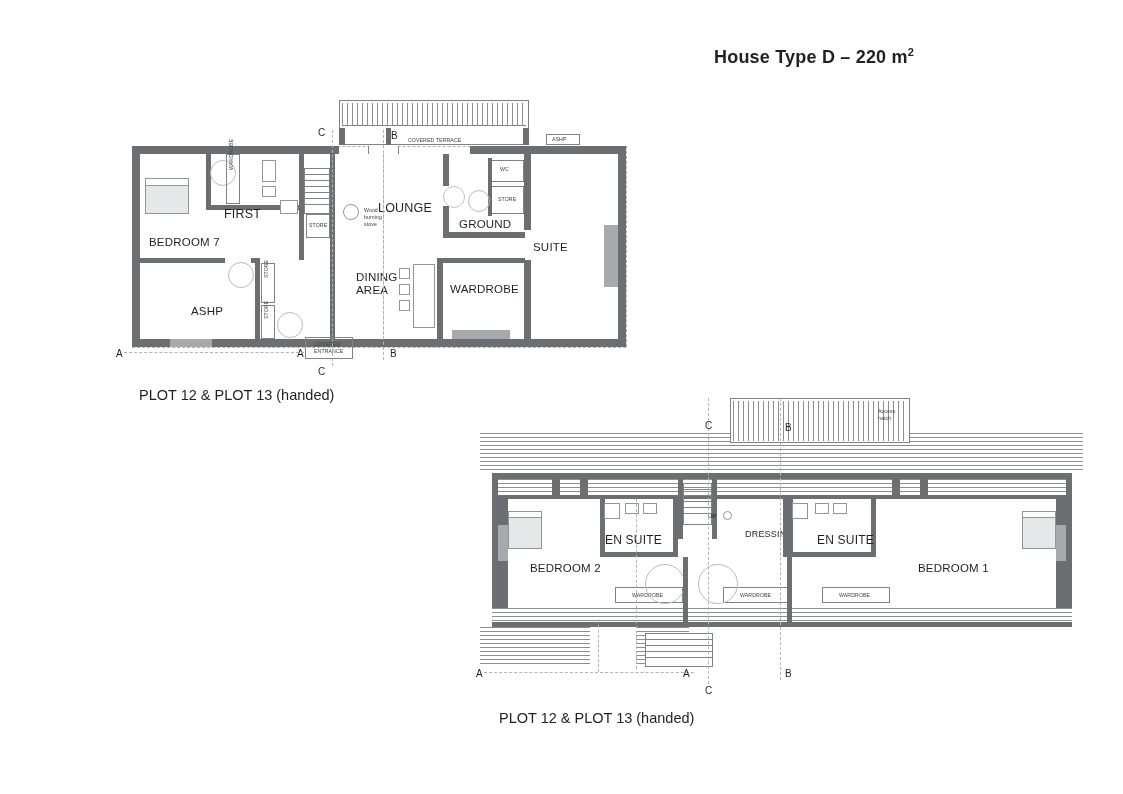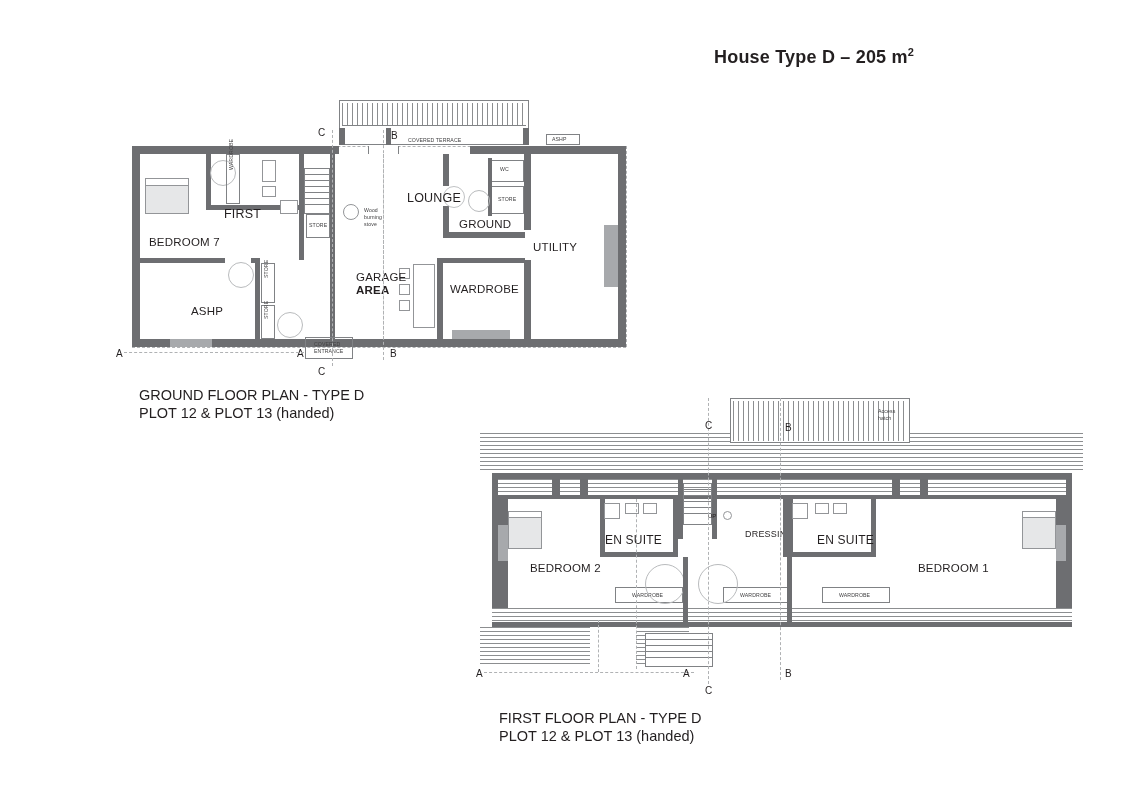--- a/index.html
+++ b/index.html
@@ -92,21 +92,21 @@
     background: transparent;
   }
 
   
   #ground-plan { left: 0; top: 0; width: 700px; height: 400px; }
   #first-plan  { left: 440px; top: 380px; width: 683px; height: 330px; }
 </style>
 </head>
 <body>
 
-<div class="abs" id="main-title"><span>House Type D – 205 m</span><sup>2</sup></div>
+<div class="abs" id="main-title"><span>House Type D – 220 m</span><sup>2</sup></div>
 
 <div class="abs" id="ground-plan">
 
   <div class="abs dash-h" style="left:132px; top:146px; width:494px;"></div>
   <div class="abs dash-h" style="left:132px; top:347px; width:494px;"></div>
   <div class="abs dash-v" style="left:132px; top:146px; height:201px;"></div>
   <div class="abs dash-v" style="left:626px; top:146px; height:201px;"></div>
 
   <div class="abs outline white" style="left:339px; top:100px; width:190px; height:45px;"></div>
   <div class="abs hatch-v" style="left:342px; top:103px; width:184px; height:22px;"></div>
@@ -122,21 +122,21 @@
   <div class="abs wall" style="left:132px; top:146px; width:94px; height:8px;"></div>
   <div class="abs wall" style="left:226px; top:146px; width:113px; height:8px;"></div>
   <div class="abs wall" style="left:470px; top:146px; width:156px; height:8px;"></div>
   <div class="abs wall" style="left:132px; top:146px; width:8px; height:201px;"></div>
   <div class="abs wall" style="left:618px; top:146px; width:8px; height:201px;"></div>
   <div class="abs wall" style="left:132px; top:339px; width:494px; height:8px;"></div>
 
   <div class="abs wall" style="left:524px; top:154px; width:7px; height:185px;"></div>
   <div class="abs white" style="left:524px; top:230px; width:7px; height:30px;"></div>
   <div class="abs wall-lt" style="left:604px; top:225px; width:14px; height:62px;"></div>
-  <div class="abs room-label" style="left:533px; top:241px;">UTILITY</div>
+  <div class="abs room-label" style="left:533px; top:241px;">SUITE</div>
 
   <div class="abs wall" style="left:443px; top:154px; width:6px; height:84px;"></div>
   <div class="abs wall" style="left:443px; top:232px; width:82px; height:6px;"></div>
   <div class="abs white" style="left:443px; top:186px; width:6px; height:20px;"></div>
   <div class="abs door-arc" style="left:443px; top:186px; width:22px; height:22px; border-color:#c0c2c4;"></div>
   <div class="abs room-label" style="left:459px; top:218px;">GROUND</div>
 
   <div class="abs outline" style="left:490px; top:160px; width:34px; height:22px;"></div>
   <div class="abs tiny" style="left:500px; top:166px;">WC</div>
   <div class="abs outline" style="left:490px; top:186px; width:34px; height:28px;"></div>
@@ -145,24 +145,24 @@
   <div class="abs door-arc" style="left:468px; top:190px; width:22px; height:22px;"></div>
 
   <div class="abs wall" style="left:437px; top:258px; width:6px; height:81px;"></div>
   <div class="abs wall" style="left:437px; top:258px; width:88px; height:5px;"></div>
   <div class="abs room-label" style="left:450px; top:283px;">WARDROBE</div>
   <div class="abs furn" style="left:413px; top:264px; width:22px; height:64px;"></div>
   <div class="abs furn" style="left:399px; top:268px; width:11px; height:11px;"></div>
   <div class="abs furn" style="left:399px; top:284px; width:11px; height:11px;"></div>
   <div class="abs furn" style="left:399px; top:300px; width:11px; height:11px;"></div>
   <div class="abs wall-lt" style="left:452px; top:330px; width:58px; height:9px;"></div>
-  <div class="abs room-label" style="left:356px; top:271px;">GARAGE</div>
-  <div class="abs room-label" style="left:356px; top:284px;font-weight:bold;">AREA</div>
-
-  <div class="abs room-label big" style="left:378px; top:191px;margin-left:29px;">LOUNGE</div>
+  <div class="abs room-label" style="left:356px; top:271px;">DINING</div>
+  <div class="abs room-label" style="left:356px; top:284px;">AREA</div>
+
+  <div class="abs room-label big" style="left:378px; top:201px;">LOUNGE</div>
   <div class="abs furn" style="left:343px; top:204px; width:16px; height:16px; border-radius:50%;"></div>
   <div class="abs tiny" style="left:364px; top:207px;">Wood</div>
   <div class="abs tiny" style="left:364px; top:214px;">burning</div>
   <div class="abs tiny" style="left:364px; top:221px;">stove</div>
   <div class="abs white" style="left:368px; top:146px; width:30px; height:8px;"></div>
   <div class="abs thin" style="left:368px; top:146px; width:1px; height:8px;"></div>
   <div class="abs thin" style="left:398px; top:146px; width:1px; height:8px;"></div>
   <div class="abs dash-v" style="left:383px; top:154px; height:185px;"></div>
 
   <div class="abs wall" style="left:299px; top:154px; width:5px; height:106px;"></div>
@@ -214,21 +214,20 @@
   <div class="abs sect-letter" style="left:390px; top:348px;">B</div>
   <div class="abs sect-letter" style="left:391px; top:130px;">B</div>
   <div class="abs sect-letter" style="left:318px; top:127px;">C</div>
   <div class="abs sect-letter" style="left:318px; top:366px;">C</div>
   <div class="abs dash-v" style="left:332px; top:130px; height:236px;"></div>
   <div class="abs dash-v" style="left:383px; top:130px; height:230px;"></div>
   <div class="abs dash-h" style="left:124px; top:352px; width:180px;"></div>
 </div>
 
 <div class="abs caption" id="ground-caption">
-  <div>GROUND FLOOR PLAN  - TYPE D</div>
   <div>PLOT 12 &amp; PLOT 13 (handed)</div>
 </div>
 
 <div class="abs" id="first-plan">
 
   <div class="abs hatch" style="left:40px; top:53px; width:603px; height:40px;"></div>
   <div class="abs outline white" style="left:290px; top:18px; width:180px; height:45px;"></div>
   <div class="abs hatch-v" style="left:293px; top:21px; width:174px; height:40px;"></div>
   <div class="abs tiny" style="left:438px; top:28px;">Access</div>
   <div class="abs tiny" style="left:438px; top:35px;">hatch</div>
@@ -316,15 +315,14 @@
 
   <div class="abs sect-letter" style="left:36px; top:288px;">A</div>
   <div class="abs sect-letter" style="left:243px; top:288px;">A</div>
   <div class="abs sect-letter" style="left:345px; top:288px;">B</div>
   <div class="abs sect-letter" style="left:345px; top:42px;">B</div>
   <div class="abs sect-letter" style="left:265px; top:40px;">C</div>
   <div class="abs sect-letter" style="left:265px; top:305px;">C</div>
 </div>
 
 <div class="abs caption" id="first-caption">
-  <div>FIRST FLOOR PLAN - TYPE D</div>
   <div>PLOT 12 &amp; PLOT 13 (handed)</div>
 </div>
 
 </body></html>

